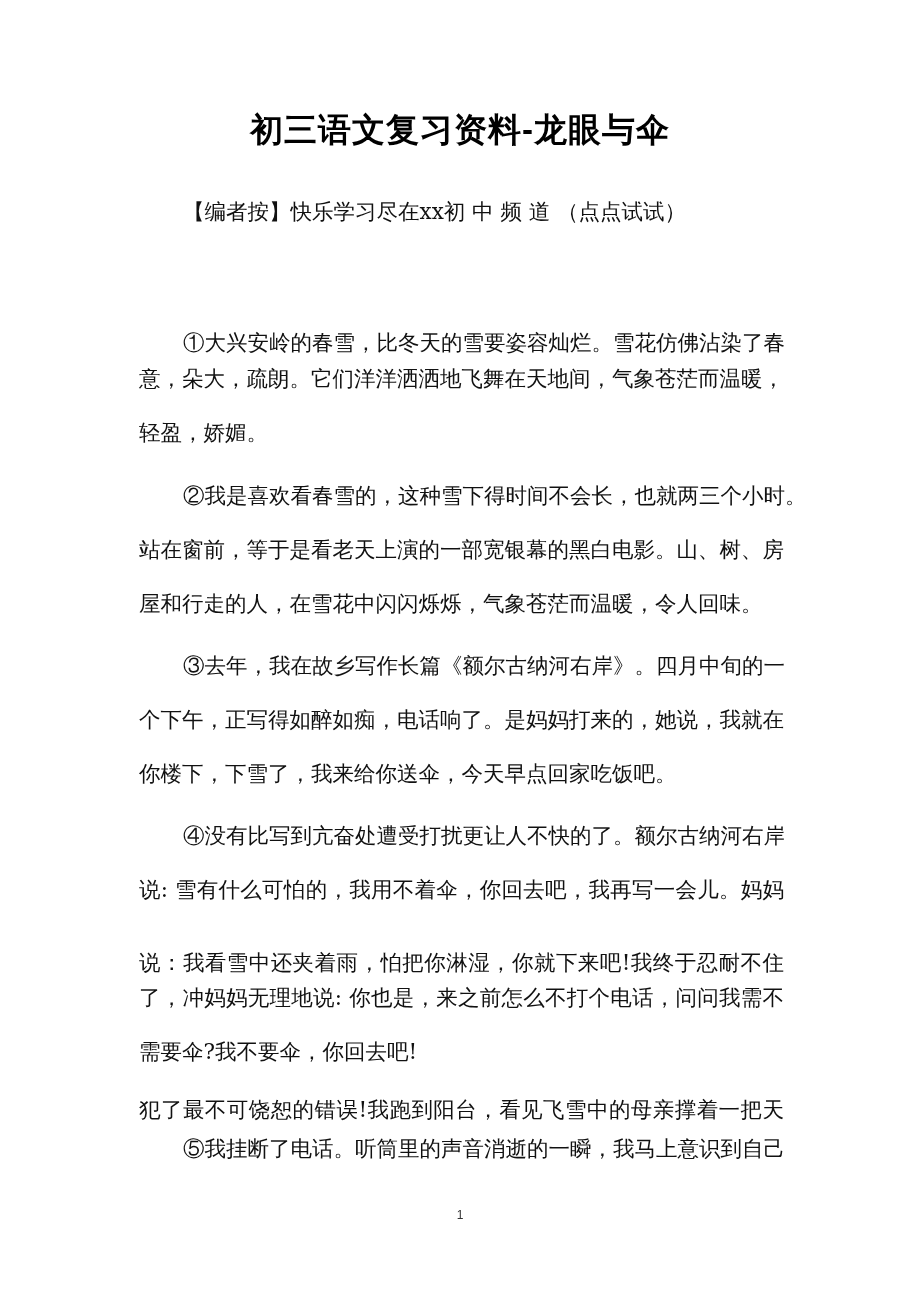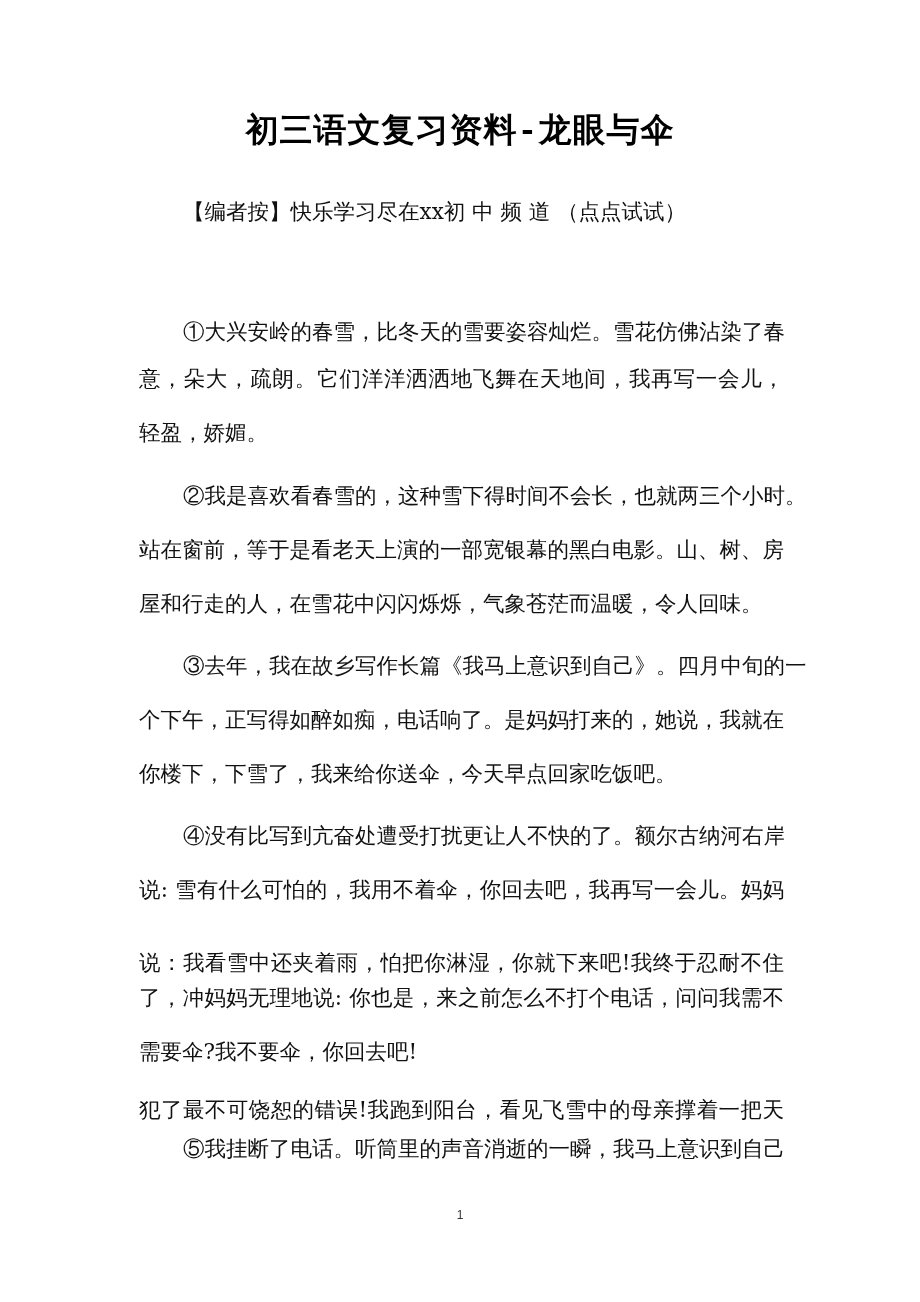--- a/index.html
+++ b/index.html
@@ -1,50 +1,50 @@
 <!DOCTYPE html>
 <html><head>
 <meta charset="utf-8">
 <style>
   html, body { margin: 0; padding: 0; background: #ffffff; }
   body { width: 920px; height: 1302px; position: relative; overflow: hidden;
          font-family: "DejaVu Serif", "Liberation Serif", serif; color: #111; }
   .page { position: absolute; left: 0; top: 0; width: 920px; height: 1302px; background: #fff; }
   .title { position: absolute; top: 108px; left: 0; width: 920px; text-align: center;
-           font-family: Liberation Mono, monospace; font-weight: bold;
+           font-family: Liberation Sans, sans-serif; font-weight: bold;
            font-size: 33px; letter-spacing: 1px; color: #000; }
   .line { position: absolute; left: 139px; width: 645px; font-size: 21.5px; white-space: nowrap;
           line-height: 30px; color: #111; text-align: justify; text-align-last: justify; }
   .line.indent { left: 183px; width: 601px; }
   .line.last { text-align-last: left; }
   .page-number { position: absolute; top: 1208px; left: 0; width: 920px; text-align: center;
                  font-family: "Liberation Sans", sans-serif; font-size: 12px; color: #333; }
 </style>
 </head>
 <body>
 
 <div class="page">
   <div class="title">初三语文复习资料-龙眼与伞</div>
 
   <div class="line indent last" style="top:197px">【编者按】快乐学习尽在xx初 中 频  道 （点点试试）</div>
 
   <div>
-    <div class="line indent" style="top:317px">①大兴安岭的春雪，比冬天的雪要姿容灿烂。雪花仿佛沾染了春</div>
-    <div class="line" style="top:364px">意，朵大，疏朗。它们洋洋洒洒地飞舞在天地间，我再写一会儿，</div>
+    <div class="line indent" style="top:328px">①大兴安岭的春雪，比冬天的雪要姿容灿烂。雪花仿佛沾染了春</div>
+    <div class="line" style="top:364px">意，朵大，疏朗。它们洋洋洒洒地飞舞在天地间，气象苍茫而温暖，</div>
     <div class="line last" style="top:418px">轻盈，娇媚。</div>
   </div>
 
   <div>
     <div class="line indent" style="top:481px">②我是喜欢看春雪的，这种雪下得时间不会长，也就两三个小时。</div>
     <div class="line" style="top:535px">站在窗前，等于是看老天上演的一部宽银幕的黑白电影。山、树、房</div>
     <div class="line last" style="top:589px">屋和行走的人，在雪花中闪闪烁烁，气象苍茫而温暖，令人回味。</div>
   </div>
 
   <div>
-    <div class="line indent" style="top:651px">③去年，我在故乡写作长篇《我马上意识到自己》。四月中旬的一</div>
+    <div class="line indent" style="top:651px">③去年，我在故乡写作长篇《额尔古纳河右岸》。四月中旬的一</div>
     <div class="line" style="top:705px">个下午，正写得如醉如痴，电话响了。是妈妈打来的，她说，我就在</div>
     <div class="line last" style="top:759px">你楼下，下雪了，我来给你送伞，今天早点回家吃饭吧。</div>
   </div>
 
   <div>
     <div class="line indent" style="top:821px">④没有比写到亢奋处遭受打扰更让人不快的了。额尔古纳河右岸</div>
     <div class="line" style="top:875px">说: 雪有什么可怕的，我用不着伞，你回去吧，我再写一会儿。妈妈</div>
     <div class="line" style="top:948px">说：我看雪中还夹着雨，怕把你淋湿，你就下来吧!我终于忍耐不住</div>
     <div class="line" style="top:983px">了，冲妈妈无理地说: 你也是，来之前怎么不打个电话，问问我需不</div>
     <div class="line last" style="top:1037px">需要伞?我不要伞，你回去吧!</div>

